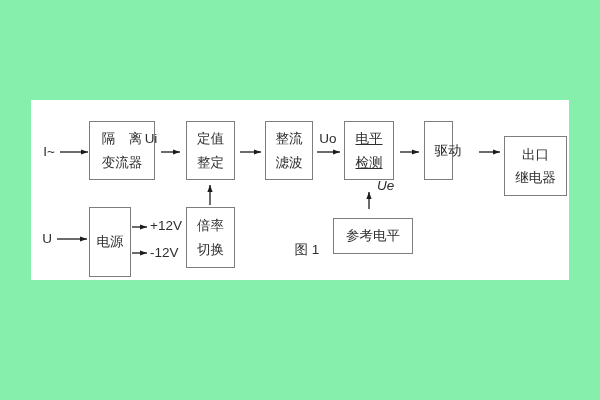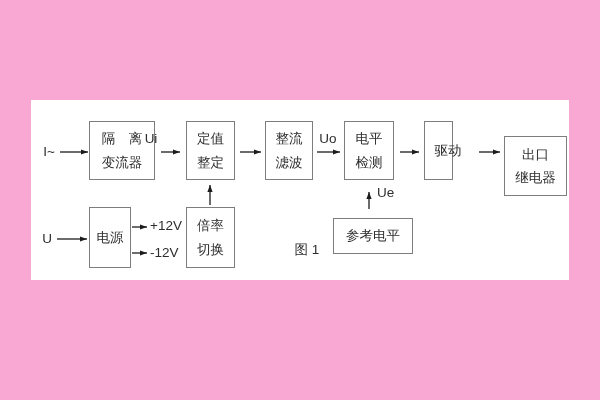--- a/index.html
+++ b/index.html
@@ -1,19 +1,19 @@
 <!DOCTYPE html>
 <html><head>
 <meta charset="utf-8">
 <style>
   html,body { margin:0; padding:0; }
   .canvas {
     position:relative;
     width:600px; height:400px;
-    background:#f9a8d4;
+    background:#86efac;
     font-family:"Liberation Sans", sans-serif;
     overflow:hidden;
   }
   .page {
     position:absolute;
     left:31px; top:100px; width:538px; height:180px;
     background:#ffffff;
   }
   .block {
     position:absolute;
@@ -80,50 +80,50 @@
   <div class="block" style="left:186px;top:121px;width:49px;height:59px;">
     <span>定值</span>
     <span>整定</span>
   </div>
 
   <div class="block" style="left:265px;top:121px;width:48px;height:59px;">
     <span>整流</span>
     <span>滤波</span>
   </div>
 
-  <div class="block" style="left:344px;top:121px;width:50px;height:59px;">
+  <div class="block" style="left:344px;top:121px;width:50px;height:59px;text-decoration:underline;">
     <span>电平</span>
     <span>检测</span>
   </div>
 
   <div class="block" style="left:424px;top:121px;width:29px;height:59px;padding-left:19px;">
     <span>驱动</span>
   </div>
 
   <div class="block" style="left:504px;top:136px;width:63px;height:60px;">
     <span>出口</span>
     <span>继电器</span>
   </div>
 
-  <div class="block" style="left:89px;top:207px;width:42px;height:61px;">
+  <div class="block" style="left:89px;top:207px;width:42px;height:70px;">
     <span>电源</span>
   </div>
 
   <div class="block" style="left:186px;top:207px;width:49px;height:61px;">
     <span>倍率</span>
     <span>切换</span>
   </div>
 
   <div class="block" style="left:333px;top:218px;width:80px;height:36px;">
     <span>参考电平</span>
   </div>
 
   <span class="lbl c" style="left:49px;top:152px;">I~</span>
   <span class="lbl c" style="left:47px;top:239px;">U</span>
   <span class="lbl c" style="left:151px;top:139px;">Ui</span>
   <span class="lbl c" style="left:328px;top:139px;">Uo</span>
-  <span class="lbl vy" style="left:377px;top:193px;">Ue</span>
+  <span class="lbl vy" style="left:377px;top:186px;font-style:italic;">Ue</span>
   <span class="lbl vy" style="left:150px;top:226px;">+12V</span>
   <span class="lbl vy" style="left:150px;top:253px;">-12V</span>
 
   <span class="lbl c" style="left:301px;top:250px;padding-left:12px;">图 1</span>
 
 </div>
 
 </body></html>

